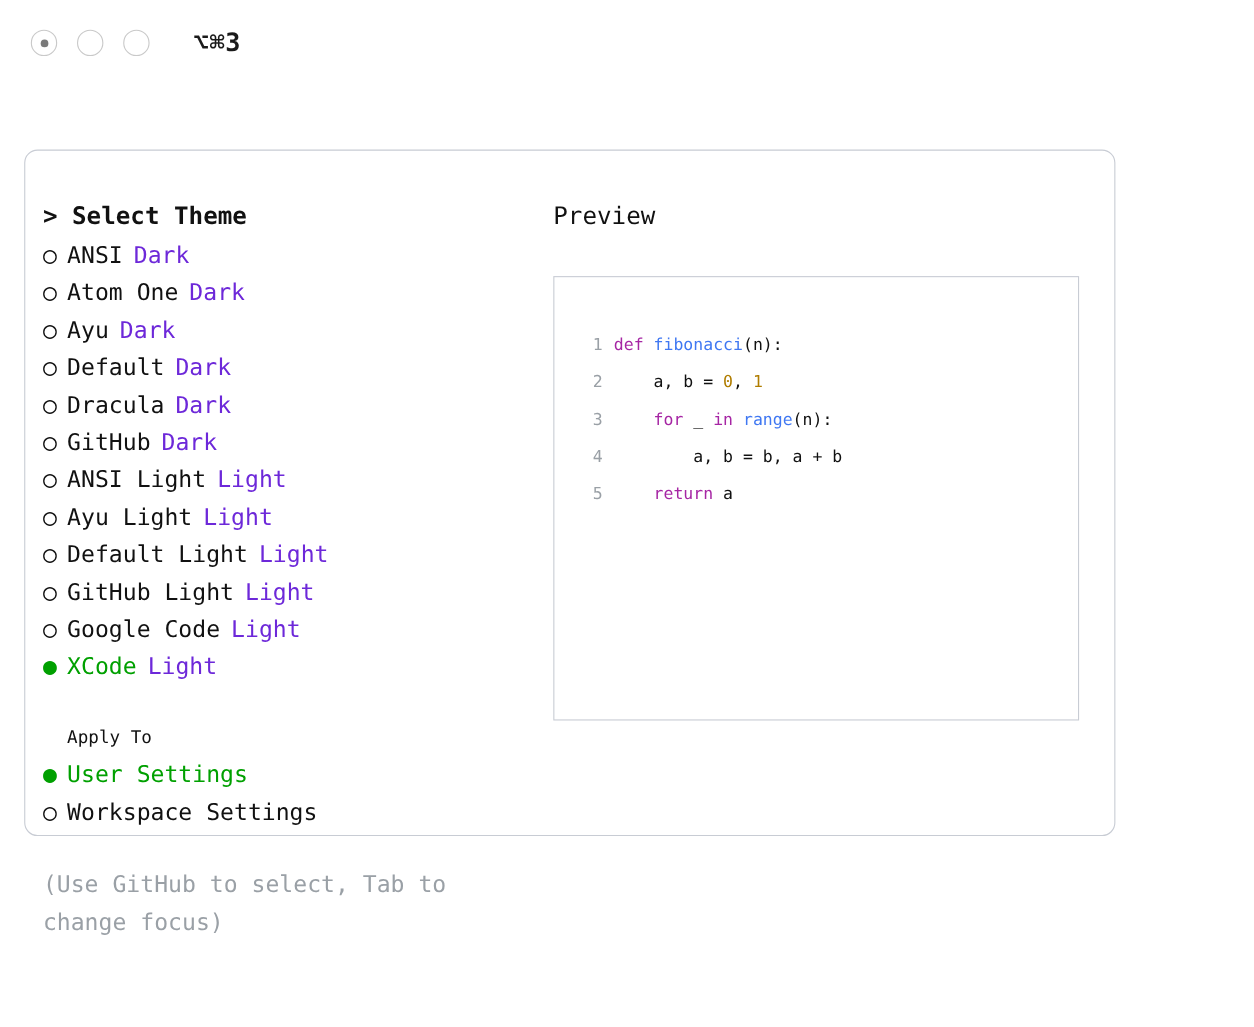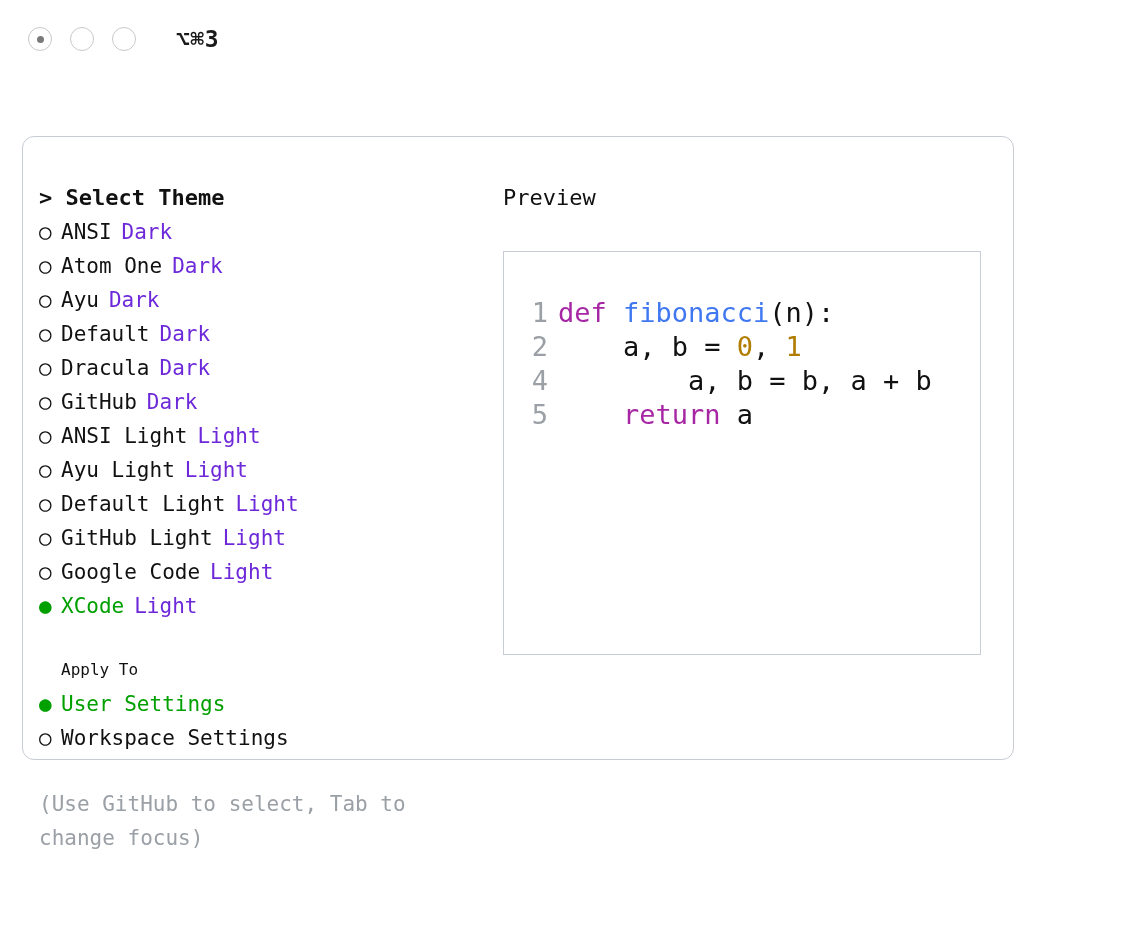--- a/index.html
+++ b/index.html
@@ -137,21 +137,21 @@
   .preview-box {
     margin-top: 36px;
     width: 478px;
     height: 404px;
     border: 1px solid #c8ccd4;
     box-sizing: border-box;
     padding: 44px 0 0 18px;
     background: #ffffff;
   }
   .code-line {
-    font-size: 27px;
+    font-size: 15px;
     line-height: 34px;
     white-space: pre;
     color: #111111;
   }
   .ln {
     display: inline-block;
     width: 26px;
     color: #9aa0a6;
     text-align: right;
     margin-right: 10px;
@@ -207,20 +207,21 @@
 
         <div class="hint">(Use GitHub to select, Tab to change focus)</div>
       </div>
 
       <div class="right-col">
         <div class="preview-title">Preview</div>
         <div class="preview-box">
           <div id="code-block">
               <div class="code-line"><span class="ln">1</span><span class="kw">def </span><span class="fn">fibonacci</span><span class="plain">(n):</span></div>
               <div class="code-line"><span class="ln">2</span><span class="plain">    a, b = </span><span class="num">0</span><span class="plain">, </span><span class="num">1</span></div>
+              <div class="code-line"><span class="ln">3</span><span class="plain">    </span><span class="kw">for</span><span class="plain"> _ </span><span class="kw">in</span><span class="plain"> </span><span class="fn">range</span><span class="plain">(n):</span></div>
               <div class="code-line"><span class="ln">4</span><span class="plain">        a, b = b, a + b</span></div>
               <div class="code-line"><span class="ln">5</span><span class="plain">    </span><span class="kw">return</span><span class="plain"> a</span></div>
             </div>
           <div class="blank-line"></div>
         </div>
       </div>
 
     </div>
   </div>
 </div>

